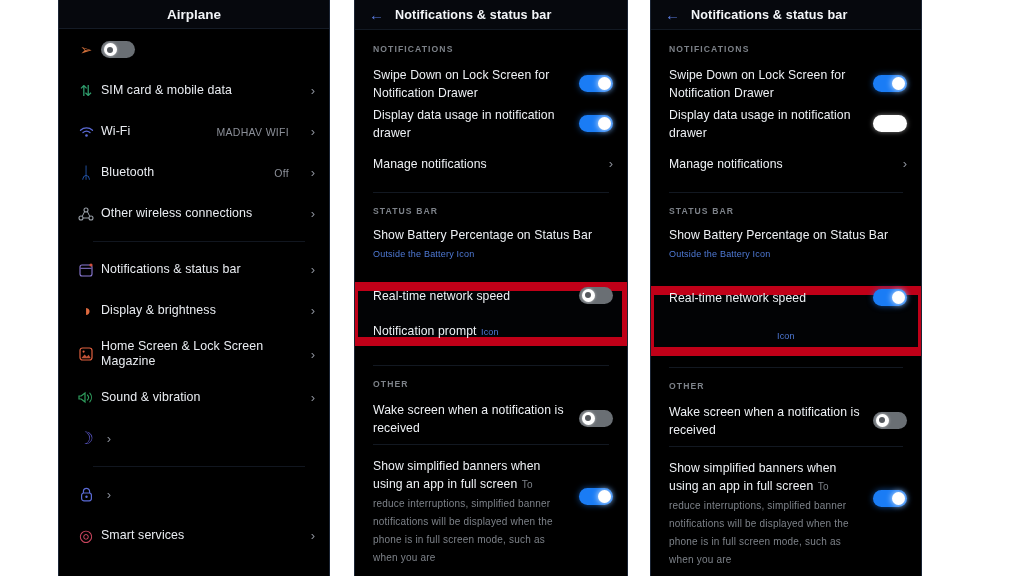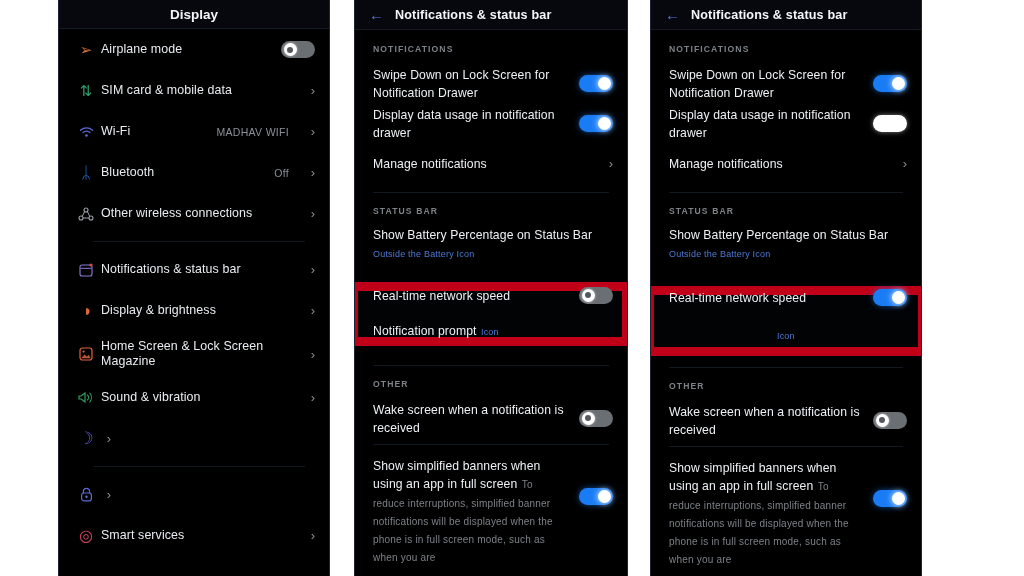--- a/index.html
+++ b/index.html
@@ -100,26 +100,25 @@
   
   .above { position: relative; z-index: 60; }
 </style>
 </head>
 <body>
 
 <div id="stage">
 
   <div class="panel" id="panel-left">
     <div class="settings-header">
-      <span>Display</span>
+      <span>Airplane</span>
     </div>
 
     <div class="srow">
       <span class="sicon" style="color:#d4703a">➢</span>
-      <span class="slabel">Airplane mode</span>
       <span class="toggle">
           <span class="knob"></span>
         </span>
     </div>
 
     <div class="srow">
       <span class="sicon" style="color:#2f9e6e">⇅</span>
       <span class="slabel">SIM card &amp; mobile data</span>
       <span class="chev">›</span>
     </div>

